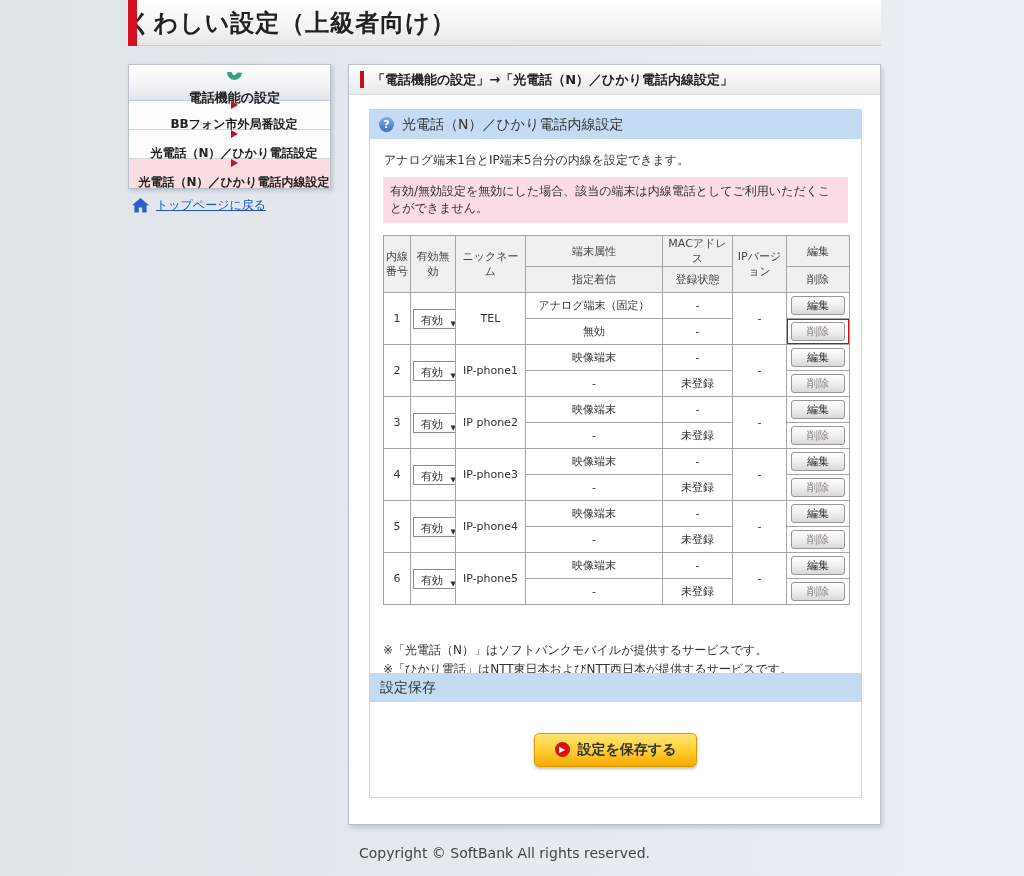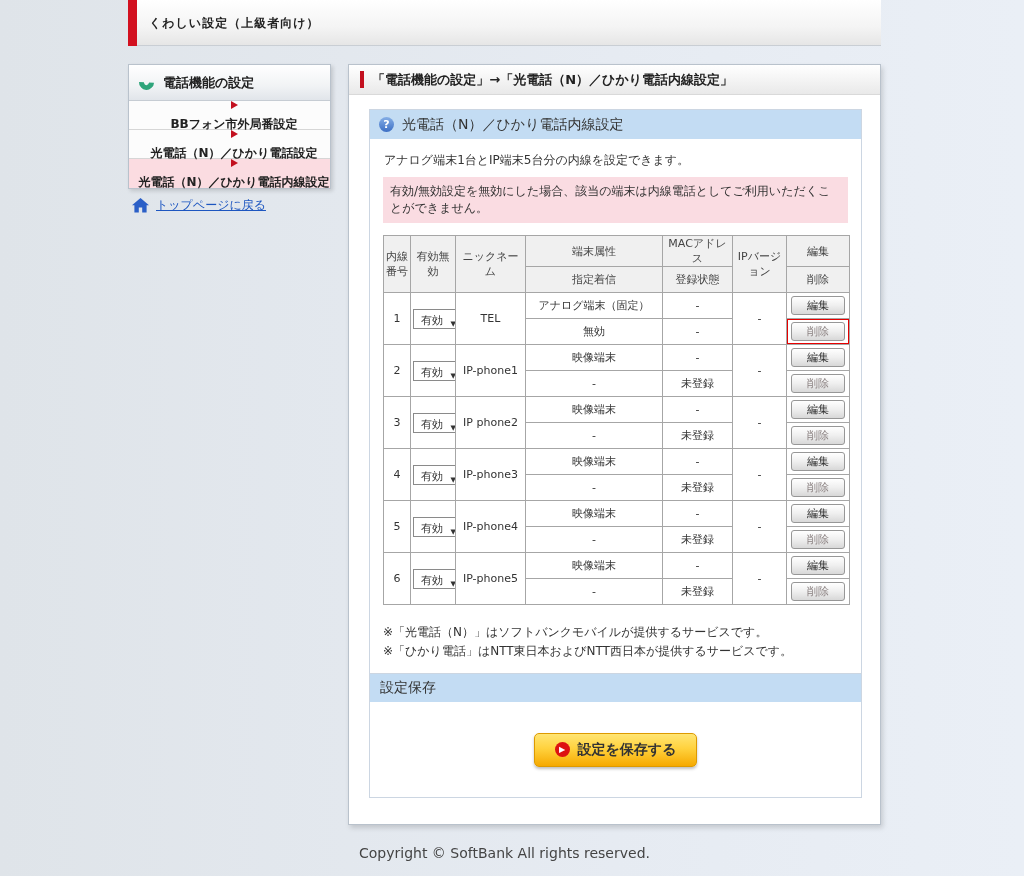--- a/index.html
+++ b/index.html
@@ -8,28 +8,28 @@
     font-family:"DejaVu Sans","Liberation Sans",sans-serif;
     background:linear-gradient(90deg,#dfe4e9 0%,#e6ebf2 60%,#eaeff6 100%);
     position:relative; overflow:hidden; color:#333;
   }
 
   
   .top-header { position:absolute; left:128px; top:0; width:753px; height:46px;
     background:linear-gradient(180deg,#ffffff 0%,#f4f4f4 60%,#e6e6e6 100%);
     border-bottom:1px solid #c9ced4; }
   .top-header .redbar { position:absolute; left:0; top:0; width:9px; height:46px; background:#d2101f; }
-  .top-header h1 { font-size:12px; font-weight:bold; color:#222; line-height:46px; padding-left:21px; letter-spacing:1px; }
+  .top-header h1 { font-size:24px; font-weight:bold; color:#222; line-height:46px; letter-spacing:1px; }
 
   
   .sidebar { position:absolute; left:128px; top:64px; width:203px;
     background:#fff; border:1px solid #b9c2cc; box-shadow:2px 2px 4px rgba(0,0,0,.15); }
   .sidebar-header { height:36px; display:flex; align-items:center; gap:9px; padding-left:10px;
     background:linear-gradient(180deg,#ffffff 0%,#f1f3f5 60%,#e1e5ea 100%);
-    border-bottom:1px solid #c6ccd3; font-size:13px; font-weight:bold; color:#222; }
+    border-bottom:1px solid #c6ccd3; font-size:13px; font-weight:bold; color:#222;flex-direction:column; }
   .phone-icon { width:15px; height:15px; transform:rotate(-42deg); position:relative; flex:0 0 auto; }
   .phone-icon::before { content:""; position:absolute; inset:0; border-radius:50%;
     border:5px solid transparent; border-left-color:#2fa57b; border-bottom-color:#2fa57b; }
   .sidebar-item { height:29px; display:flex; align-items:center; gap:7px; padding-left:9px;
     background:#fcfcfc; border-bottom:1px solid #d6d6d6; font-size:12px; font-weight:bold; color:#222; cursor:pointer;flex-direction:column; }
   .sidebar-item:last-of-type { border-bottom:none; }
   .sidebar-item.selected { background:#fbdce1; }
   .tri { width:0; height:0; border-left:7px solid #c3101f; border-top:4.5px solid transparent; border-bottom:4.5px solid transparent; flex:0 0 auto; }
 
   .home-row { position:absolute; left:132px; top:197px; display:flex; align-items:center; gap:7px; }
@@ -61,21 +61,21 @@
     border:1px solid #8a8a8a; background:#fff; font-size:11px; padding:0 3px 0 7px; cursor:pointer; }
   .ddarrow { font-size:7px; color:#333; }
   .btn { display:inline-block; width:54px; height:19px; line-height:17px; font-size:11px; text-align:center;
     background:linear-gradient(180deg,#ffffff 0%,#efefef 50%,#d8d8d8 100%);
     border:1px solid #979797; border-radius:3px; color:#333; cursor:pointer;
     font-family:"DejaVu Sans","Liberation Sans",sans-serif; }
   .btn-del { color:#8a8080; }
   .hl-wrap { position:relative; display:inline-block; }
   .hl-box { position:absolute; left:-6px; right:-6px; top:-5px; bottom:-5px; border:3px solid #e60000; pointer-events:none; }
 
-  .notes { margin-top:18px; font-size:12px; color:#333; line-height:1.55; }
+  .notes { margin-top:36px; font-size:12px; color:#333; line-height:1.55; }
 
   
   .save-box { position:absolute; left:20px; top:608px; width:493px; border:1px solid #ccd6e2; background:#fff; }
   .save-title-bar { height:28px; background:#c3dcf3; display:flex; align-items:center; padding-left:10px; font-size:14px; color:#333; }
   .save-body { height:95px; display:flex; align-items:center; justify-content:center; }
   .save-button { display:flex; align-items:center; justify-content:center; gap:8px; width:163px; height:34px;
     background:linear-gradient(180deg,#ffe573 0%,#ffd23e 45%,#f6a900 100%);
     border:1px solid #dd9a00; border-radius:5px; box-shadow:0 2px 3px rgba(0,0,0,.25);
     font-size:14px; font-weight:bold; color:#333; cursor:pointer;
     font-family:"DejaVu Sans","Liberation Sans",sans-serif; }

